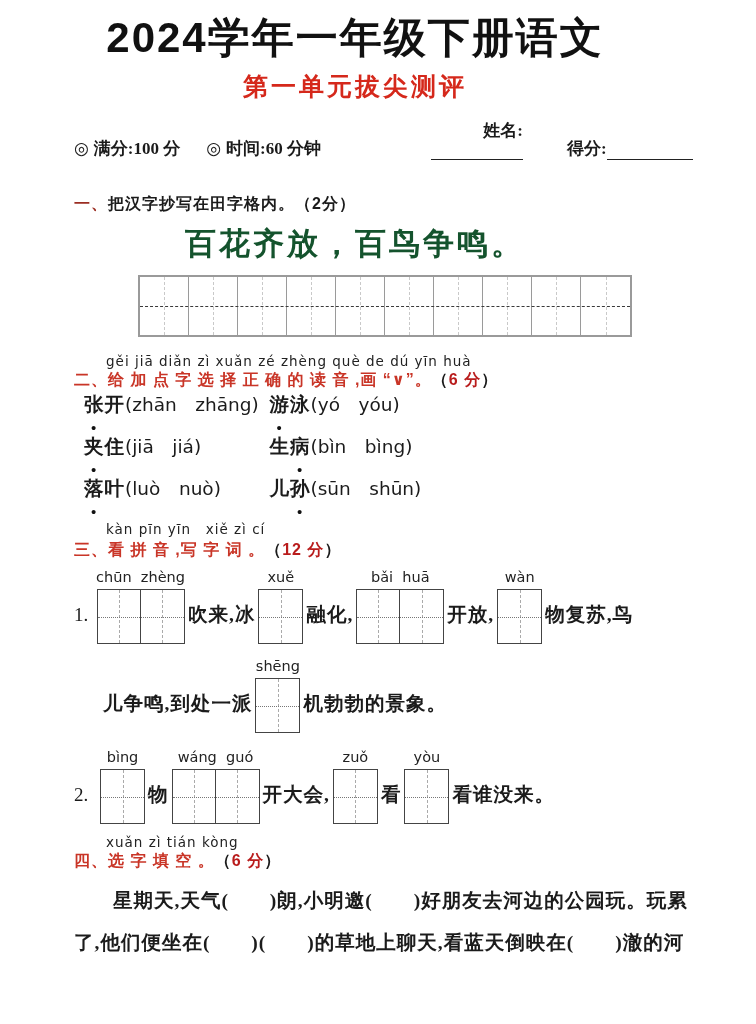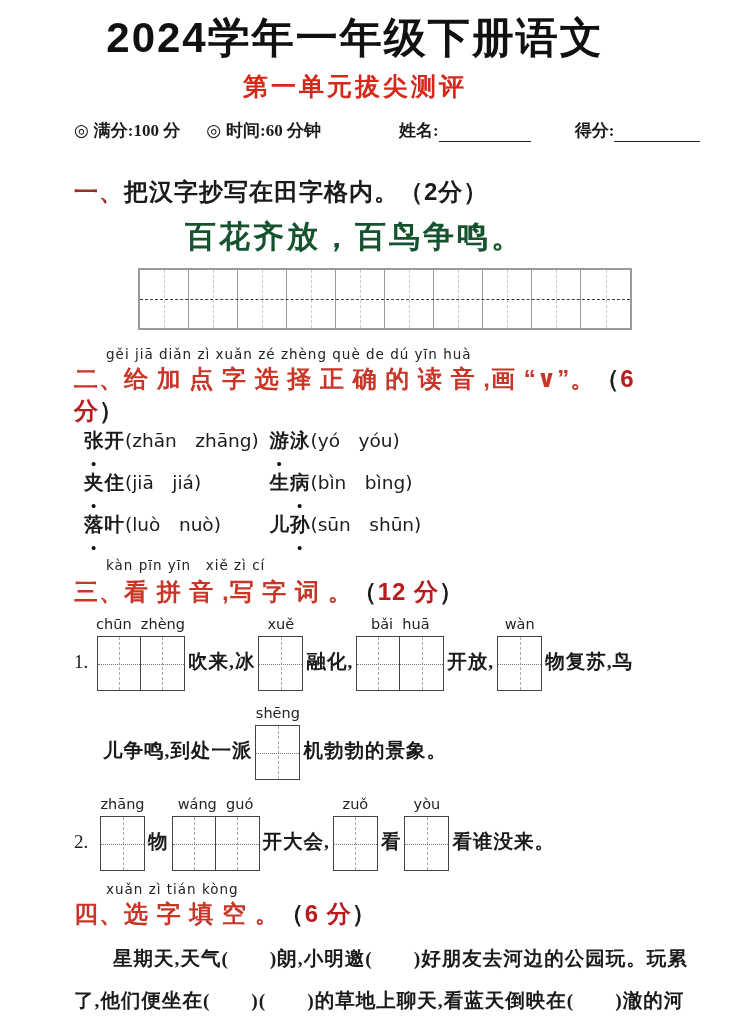--- a/index.html
+++ b/index.html
@@ -17,33 +17,33 @@
     font-weight:bold; font-size:42px; letter-spacing:2px; color:#111; margin-top:4px;
   }
   .subtitle {
     text-align:center; font-weight:bold; font-size:25px; letter-spacing:3px;
     color:#d5281b; margin-top:4px;
   }
   .meta { display:flex; align-items:flex-end; margin-top:16px; font-size:17px; font-weight:bold; }
   .meta-item { display:flex; align-items:center; margin-right:26px; white-space:nowrap; }
   .meta-icon { font-size:17px; margin-right:5px; font-weight:normal; }
   .meta-fill { display:flex; align-items:flex-end; white-space:nowrap; }
-  .meta-fill.name { margin-left:52px; }
+  .meta-fill.name { margin-left:84px;flex-direction:column; }
   .meta-fill.score { margin-left:44px; }
   .uline { display:inline-block; width:92px; border-bottom:1.5px solid #222; height:18px; }
   .uline.short { width:86px; }
 
   
   .pyline {
     font-family:"DejaVu Sans","Liberation Sans",sans-serif;
     font-size:13.5px; color:#222; margin-left:32px; letter-spacing:1px;
   }
   .sec-h {
     font-family:"Liberation Sans","DejaVu Sans",sans-serif;
-    font-weight:bold; font-size:24px; letter-spacing:1px; margin-top:1px;
+    font-weight:bold; font-size:16px; letter-spacing:1px; margin-top:1px;
   }
   .sec-h .num-dark { color:#9b2d22; }
   .sec-h .red { color:#c93527; }
   .sec-h .blk { color:#1b1b1b; font-weight:bold; }
   .score-red { color:#b91c1c; }
 
   
   .s1 { margin-top:34px; }
   .copy-text {
     text-align:center; font-family:"Liberation Sans","DejaVu Sans",sans-serif;
@@ -213,21 +213,21 @@
         <span class="cells">
             <span class="tz"></span>
           </span>
       </span>
       <span class="ftext">机勃勃的景象。</span>
     </div>
 
     <div class="fill-line l3">
       <span class="qnum">2.</span>
       <span class="pybox">
-        <span class="pylabel">zhāng</span>
+        <span class="pylabel">bìng</span>
         <span class="cells">
             <span class="tz"></span>
           </span>
       </span>
       <span class="ftext">物</span>
       <span class="pybox">
         <span class="pylabel">wáng  guó</span>
         <span class="cells">
             <span class="tz"></span>
             <span class="tz"></span>

